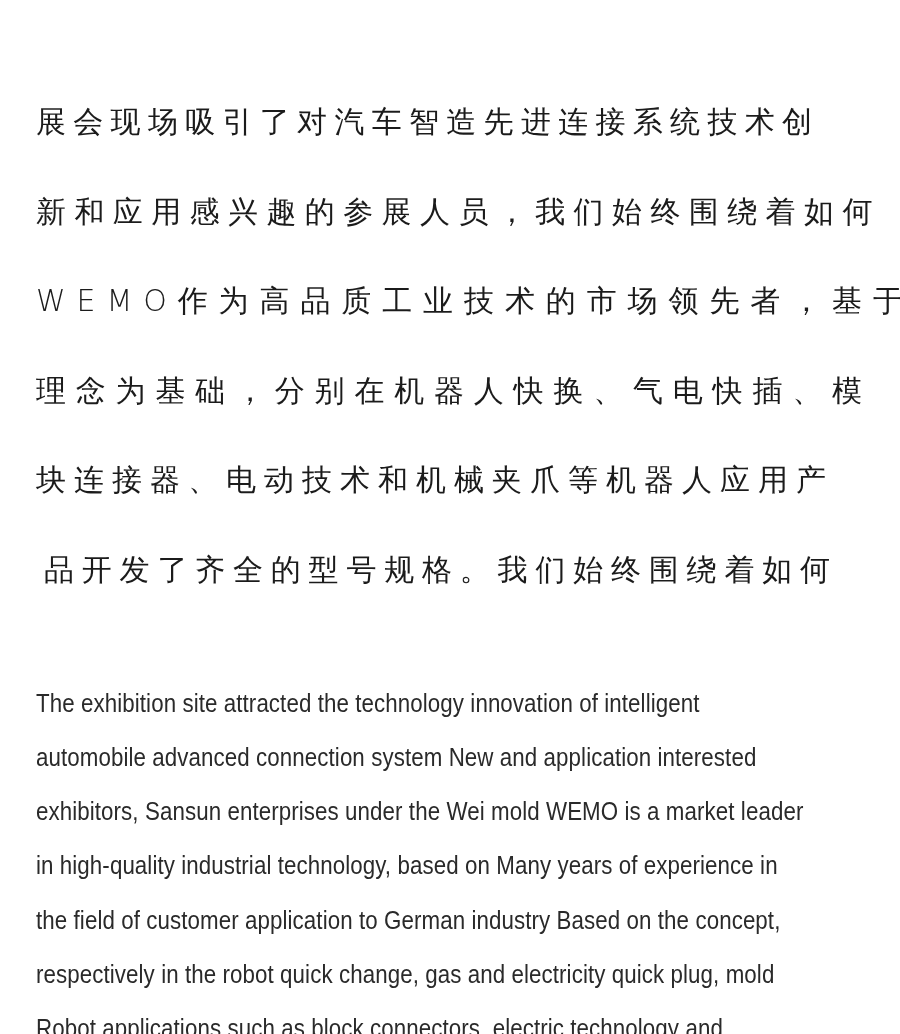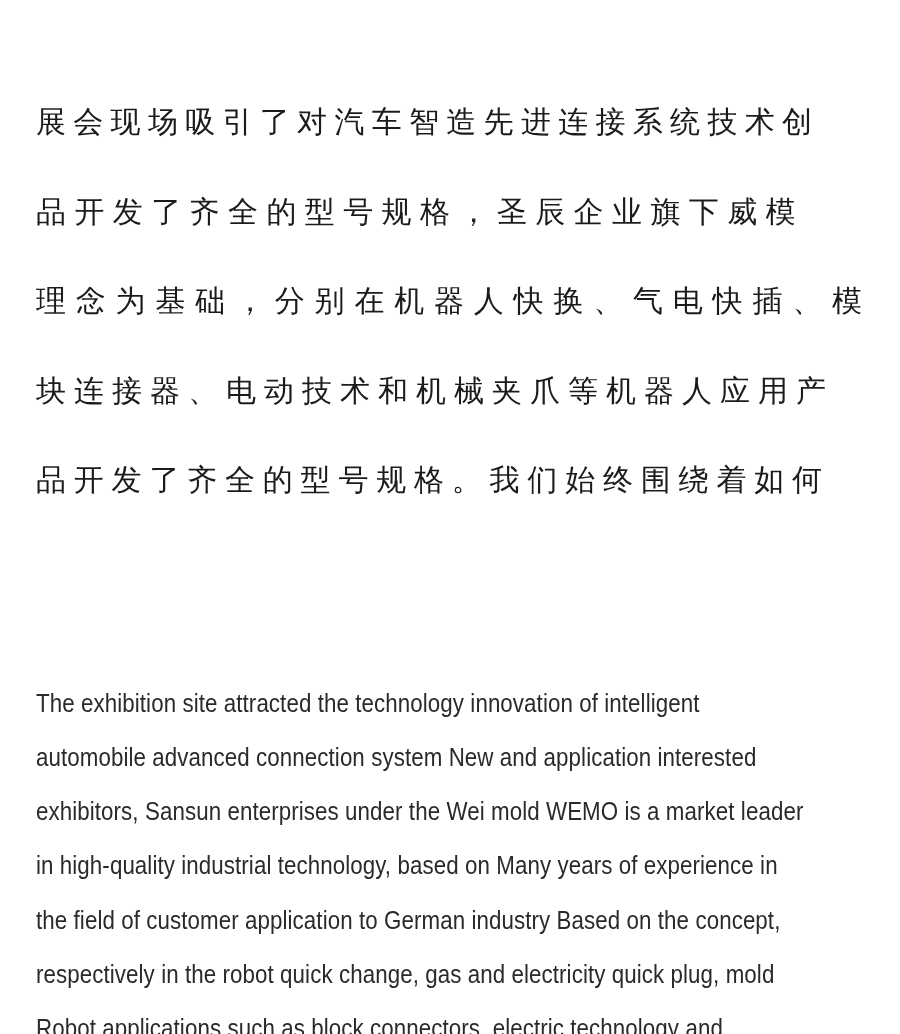--- a/index.html
+++ b/index.html
@@ -40,21 +40,21 @@
     letter-spacing: 7.6px;
     white-space: nowrap;
     text-indent: 0;
   }
   .cn-line.pad1 { letter-spacing: 7.3px; }
   .cn-line.pad2 { letter-spacing: 8.4px; }
   .cn-line.pad3 { letter-spacing: 10.9px; }
   .cn-line.pad4 { letter-spacing: 9.3px; }
   .cn-line.pad5 { letter-spacing: 9.8px; }
   .cn-line.pad6 { letter-spacing: 8.0px; }
-  .cn-line.pad7 { letter-spacing: 7.8px; }
+  .cn-line.pad7 { letter-spacing: 7.8px; margin-left: 8px; }
   .cn-line.pad8 { letter-spacing: 9.3px; }
   .cn-line.pad9 { letter-spacing: 8.1px; }
 
   
   .en-block {
     position: absolute;
     left: 36px;
     top: 663px;
     width: 866px;
   }
@@ -70,21 +70,22 @@
     letter-spacing: 0.1px;
   }
 </style>
 </head>
 <body>
 
 <article id="article">
 
   <section class="cn-block">
     <p class="cn-line pad1">展会现场吸引了对汽车智造先进连接系统技术创</p>
-    <p class="cn-line pad2">品开发了齐全的型号规格，圣辰企业旗下威模</p>
+    <p class="cn-line pad2">新和应用感兴趣的参展人员，我们始终围绕着如何</p>
+    <p class="cn-line pad3">WEMO作为高品质工业技术的市场领先者，基于</p>
     <p class="cn-line pad5">理念为基础，分别在机器人快换、气电快插、模</p>
     <p class="cn-line pad6">块连接器、电动技术和机械夹爪等机器人应用产</p>
     <p class="cn-line pad7">品开发了齐全的型号规格。我们始终围绕着如何</p>
   </section>
 
   <section class="en-block">
     <p class="en-line">The exhibition site attracted the technology innovation of intelligent</p>
     <p class="en-line">automobile advanced connection system New and application interested</p>
     <p class="en-line">exhibitors, Sansun enterprises under the Wei mold WEMO is a market leader</p>
     <p class="en-line">in high-quality industrial technology, based on Many years of experience in</p>

